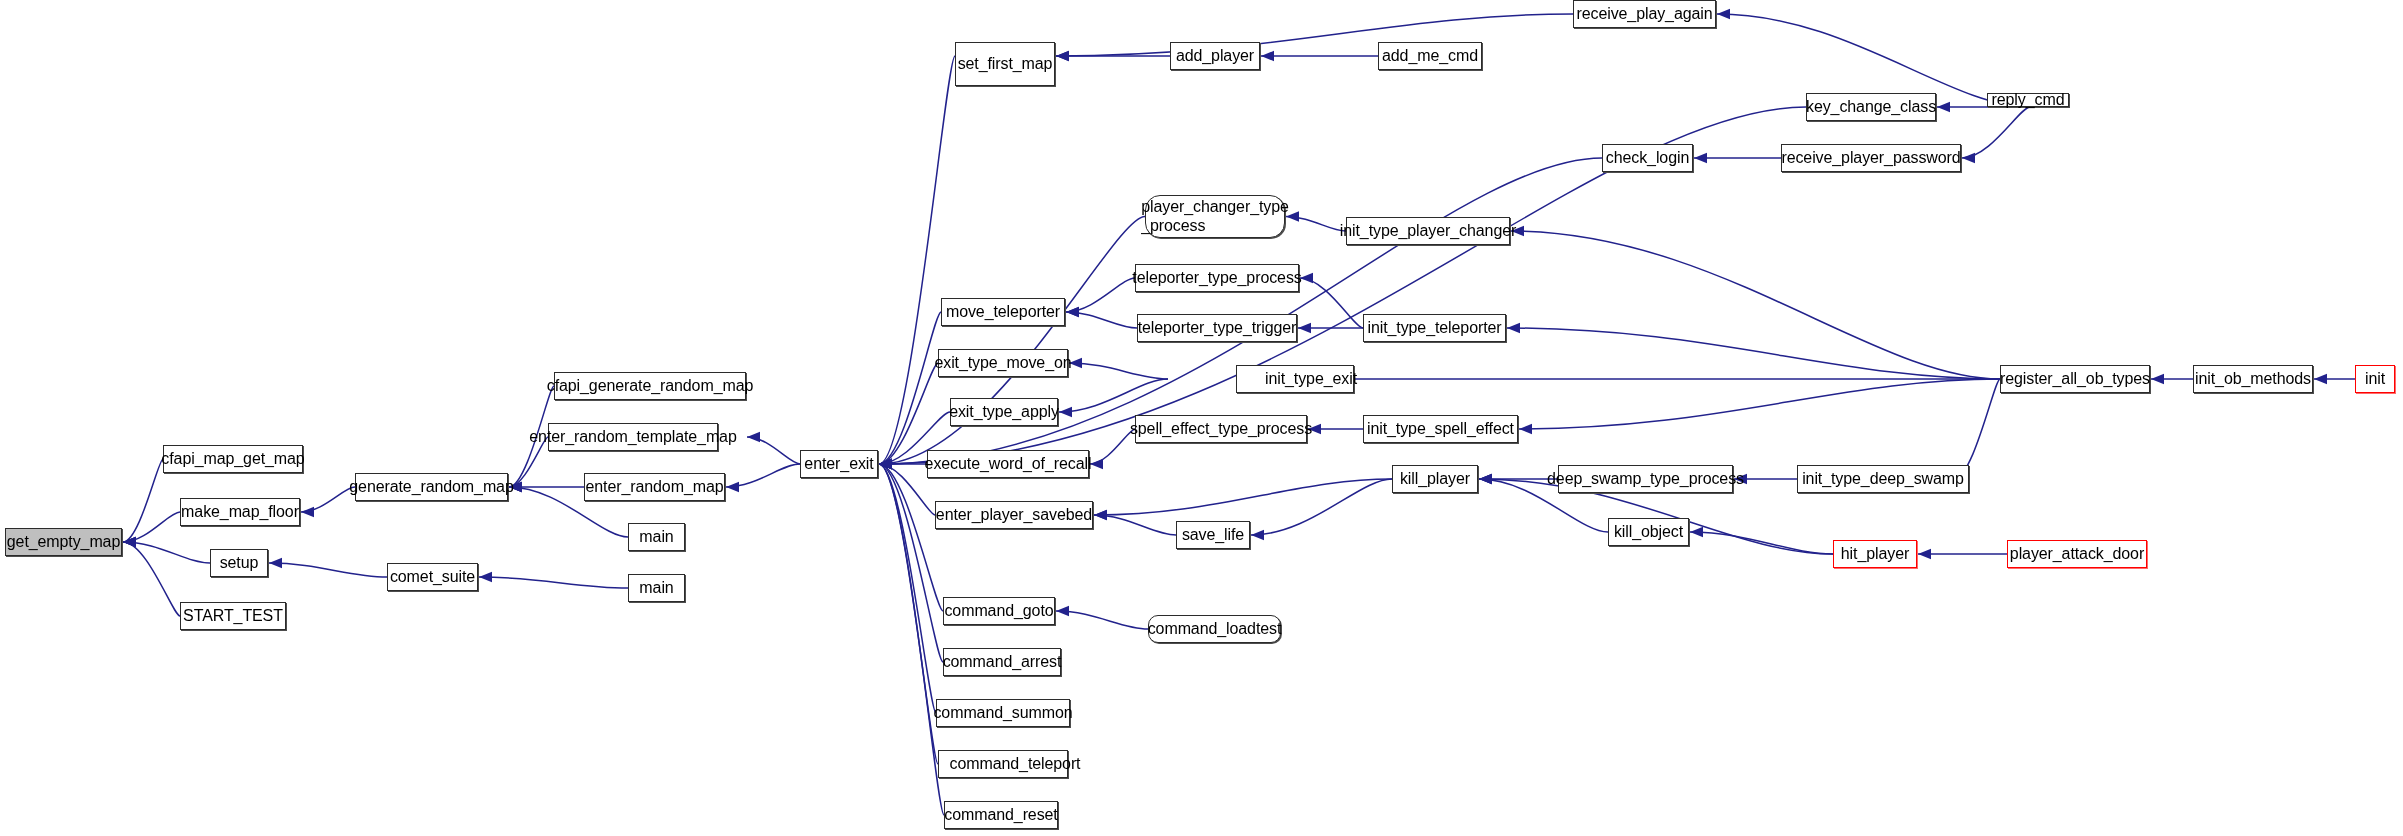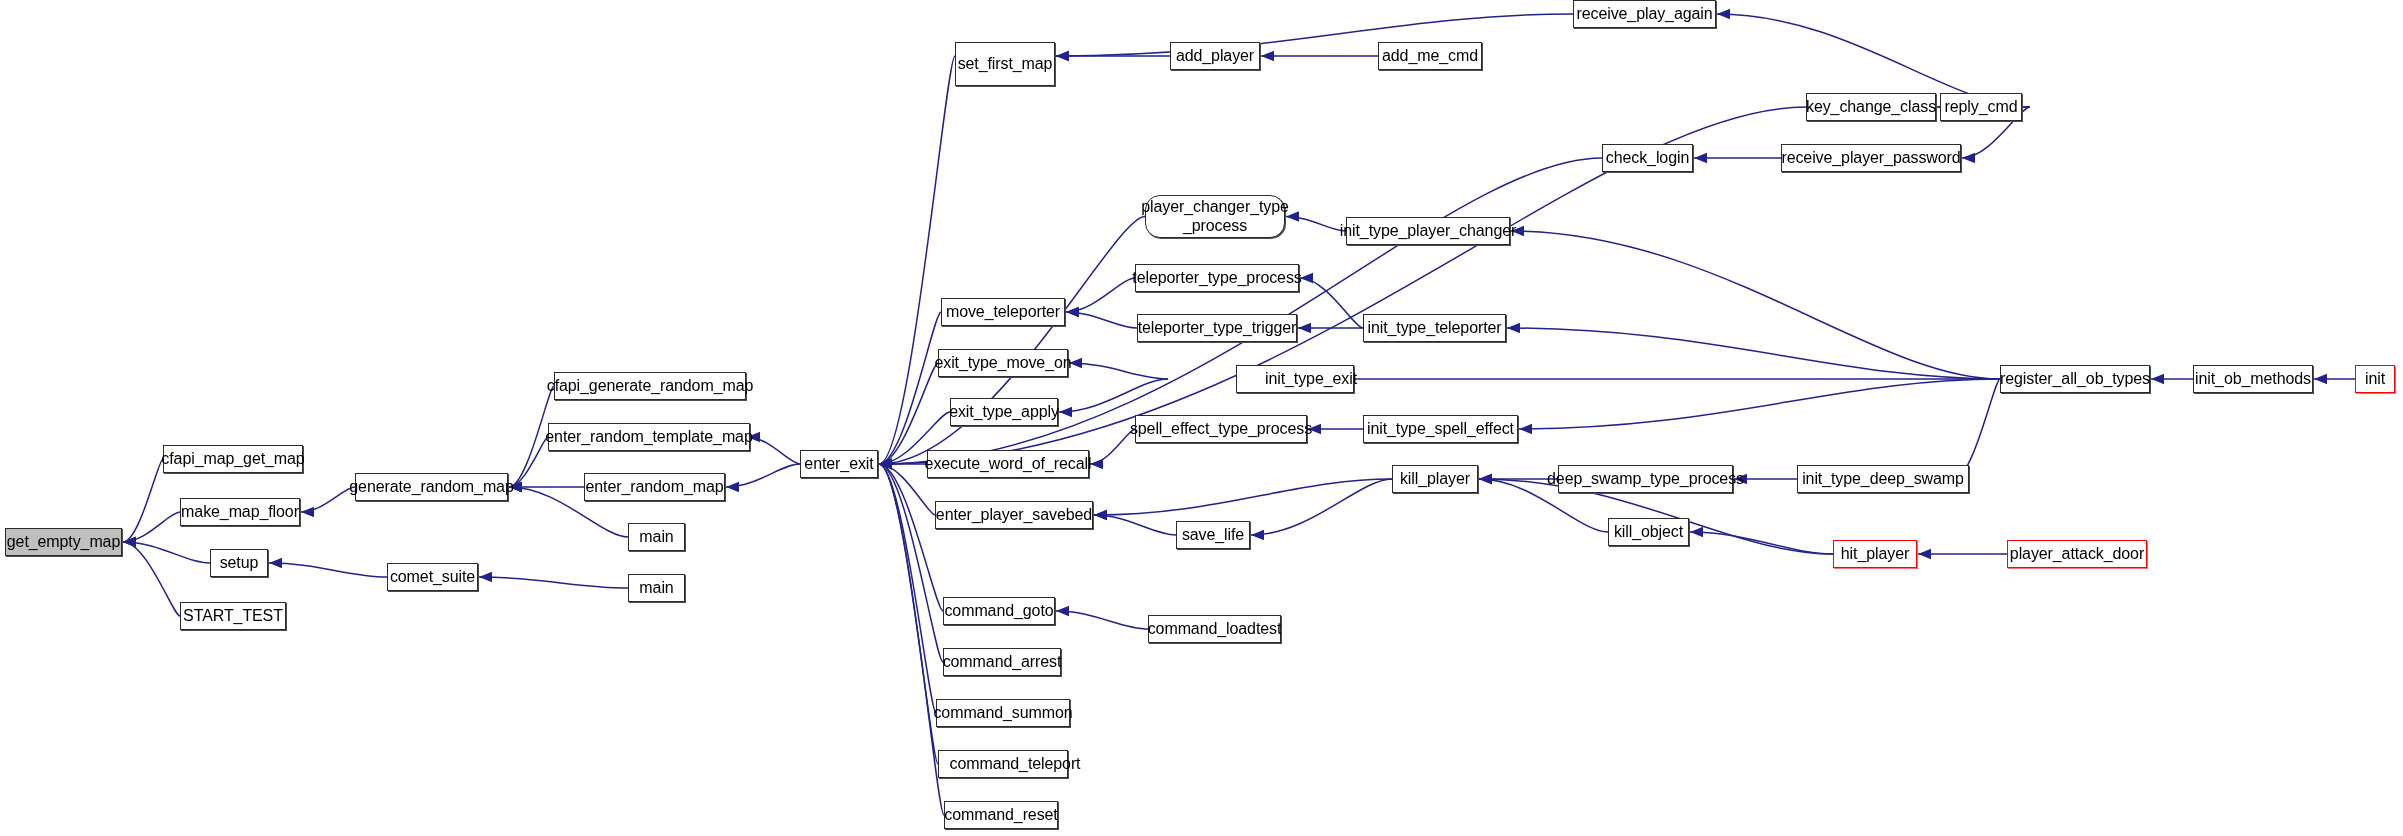--- a/index.html
+++ b/index.html
@@ -16,21 +16,20 @@
     position:absolute;
     box-sizing:border-box;
     border:1px solid #2b2b2b;
     background:#ffffff;
     color:#000000;
     font-size:16px;
     line-height:1.12;
     display:flex;
     align-items:center;
     justify-content:center;
-    text-align:center;
     white-space:pre;
     letter-spacing:-0.1px;
     box-shadow:1px 1px 0 0 #4d4d4d;
     z-index:5;
   }
   .node.hl{ background:#bfbfbf; }
   .node.red{ border-color:#ff0000; box-shadow:1px 1px 0 0 #ff6a6a; }
   .node.two{ line-height:1.18; }
 </style>
 </head>
@@ -280,31 +279,31 @@
       </g>
     </svg>
 <div class="node hl" style="left: 5px; top: 528px; width: 117px; height: 28px;">get_empty_map</div>
     <div class="node" style="left: 163px; top: 445px; width: 140px; height: 28px;">cfapi_map_get_map</div>
     <div class="node" style="left: 180px; top: 498px; width: 120px; height: 28px;">make_map_floor</div>
     <div class="node" style="left: 210px; top: 549px; width: 58px; height: 28px;">setup</div>
     <div class="node" style="left: 180px; top: 602px; width: 106px; height: 28px;">START_TEST</div>
     <div class="node" style="left: 355px; top: 473px; width: 153px; height: 28px;">generate_random_map</div>
     <div class="node" style="left: 387px; top: 563px; width: 91px; height: 28px;">comet_suite</div>
     <div class="node" style="left: 554px; top: 372px; width: 192px; height: 28px;">cfapi_generate_random_map</div>
-    <div class="node" style="left: 548px; top: 423px; width: 202px; height: 28px;">enter_random_template_map</div>
+    <div class="node" style="left: 548px; top: 423px; width: 170px; height: 28px;">enter_random_template_map</div>
     <div class="node" style="left: 584px; top: 473px; width: 141px; height: 28px;">enter_random_map</div>
     <div class="node" style="left: 628px; top: 523px; width: 57px; height: 28px;">main</div>
     <div class="node" style="left: 628px; top: 574px; width: 57px; height: 28px;">main</div>
     <div class="node" style="left: 800px; top: 450px; width: 78px; height: 28px;">enter_exit</div>
     <div class="node" style="left: 955px; top: 42px; width: 100px; height: 44px;">set_first_map</div>
     <div class="node" style="left: 1170px; top: 42px; width: 90px; height: 28px;">add_player</div>
     <div class="node" style="left: 1378px; top: 42px; width: 104px; height: 28px;">add_me_cmd</div>
     <div class="node" style="left: 1573px; top: 0px; width: 143px; height: 28px;">receive_play_again</div>
     <div class="node" style="left: 1806px; top: 93px; width: 130px; height: 28px;">key_change_class</div>
-    <div class="node" style="left: 1940px; top: 93px; width: 82px; height: 28px;">reply_cmd</div>
+    <div class="node" style="left: 1987px; top: 93px; width: 82px; height: 14px;">reply_cmd</div>
     <div class="node" style="left: 1602px; top: 144px; width: 91px; height: 28px;">check_login</div>
     <div class="node" style="left: 1781px; top: 144px; width: 180px; height: 28px;">receive_player_password</div>
     <div class="node two" style="left: 1145px; top: 195px; width: 140px; height: 43px; border-radius: 15px;">player_changer_type
 _process</div>
     <div class="node" style="left: 1346px; top: 217px; width: 164px; height: 28px;">init_type_player_changer</div>
     <div class="node" style="left: 1135px; top: 264px; width: 164px; height: 28px;">teleporter_type_process</div>
     <div class="node" style="left: 941px; top: 298px; width: 124px; height: 28px;">move_teleporter</div>
     <div class="node" style="left: 1137px; top: 314px; width: 160px; height: 28px;">teleporter_type_trigger</div>
     <div class="node" style="left: 1363px; top: 314px; width: 143px; height: 28px;">init_type_teleporter</div>
     <div class="node" style="left: 938px; top: 349px; width: 130px; height: 28px;">exit_type_move_on</div>
@@ -318,18 +317,18 @@
     <div class="node" style="left: 1797px; top: 465px; width: 172px; height: 28px;">init_type_deep_swamp</div>
     <div class="node" style="left: 935px; top: 501px; width: 158px; height: 28px;">enter_player_savebed</div>
     <div class="node" style="left: 1176px; top: 521px; width: 74px; height: 28px;">save_life</div>
     <div class="node" style="left: 1608px; top: 518px; width: 81px; height: 28px;">kill_object</div>
     <div class="node red" style="left: 1833px; top: 540px; width: 84px; height: 28px;">hit_player</div>
     <div class="node red" style="left: 2007px; top: 540px; width: 140px; height: 28px;">player_attack_door</div>
     <div class="node" style="left: 2000px; top: 365px; width: 150px; height: 28px;">register_all_ob_types</div>
     <div class="node" style="left: 2193px; top: 365px; width: 120px; height: 28px;">init_ob_methods</div>
     <div class="node red" style="left: 2355px; top: 365px; width: 40px; height: 28px;">init</div>
     <div class="node" style="left: 943px; top: 597px; width: 112px; height: 28px;">command_goto</div>
-    <div class="node" style="left: 1148px; top: 615px; width: 133px; height: 28px;">command_loadtest</div>
+    <div class="node" style="left: 1148px; top: 615px; width: 133px; height: 28px; border-radius: 10px;">command_loadtest</div>
     <div class="node" style="left: 943px; top: 648px; width: 118px; height: 28px;">command_arrest</div>
     <div class="node" style="left: 936px; top: 699px; width: 134px; height: 28px;">command_summon</div>
     <div class="node" style="left: 938px; top: 750px; width: 130px; height: 28px; padding-left: 24px;">command_teleport</div>
     <div class="node" style="left: 944px; top: 801px; width: 114px; height: 28px;">command_reset</div>
   </div>
 
 </body></html>

